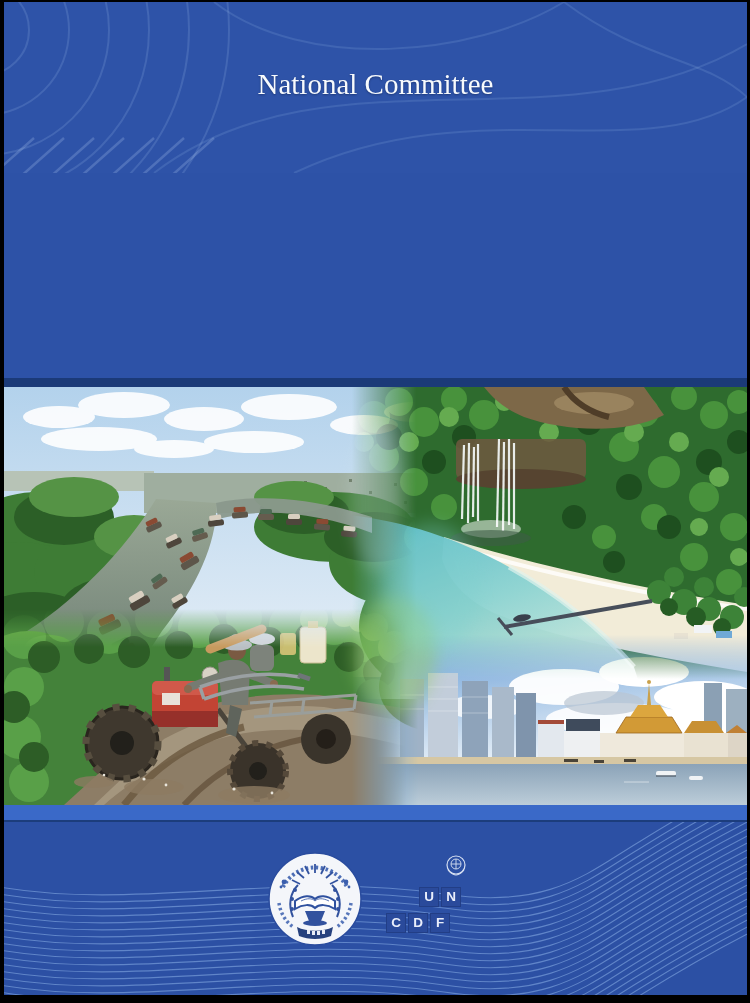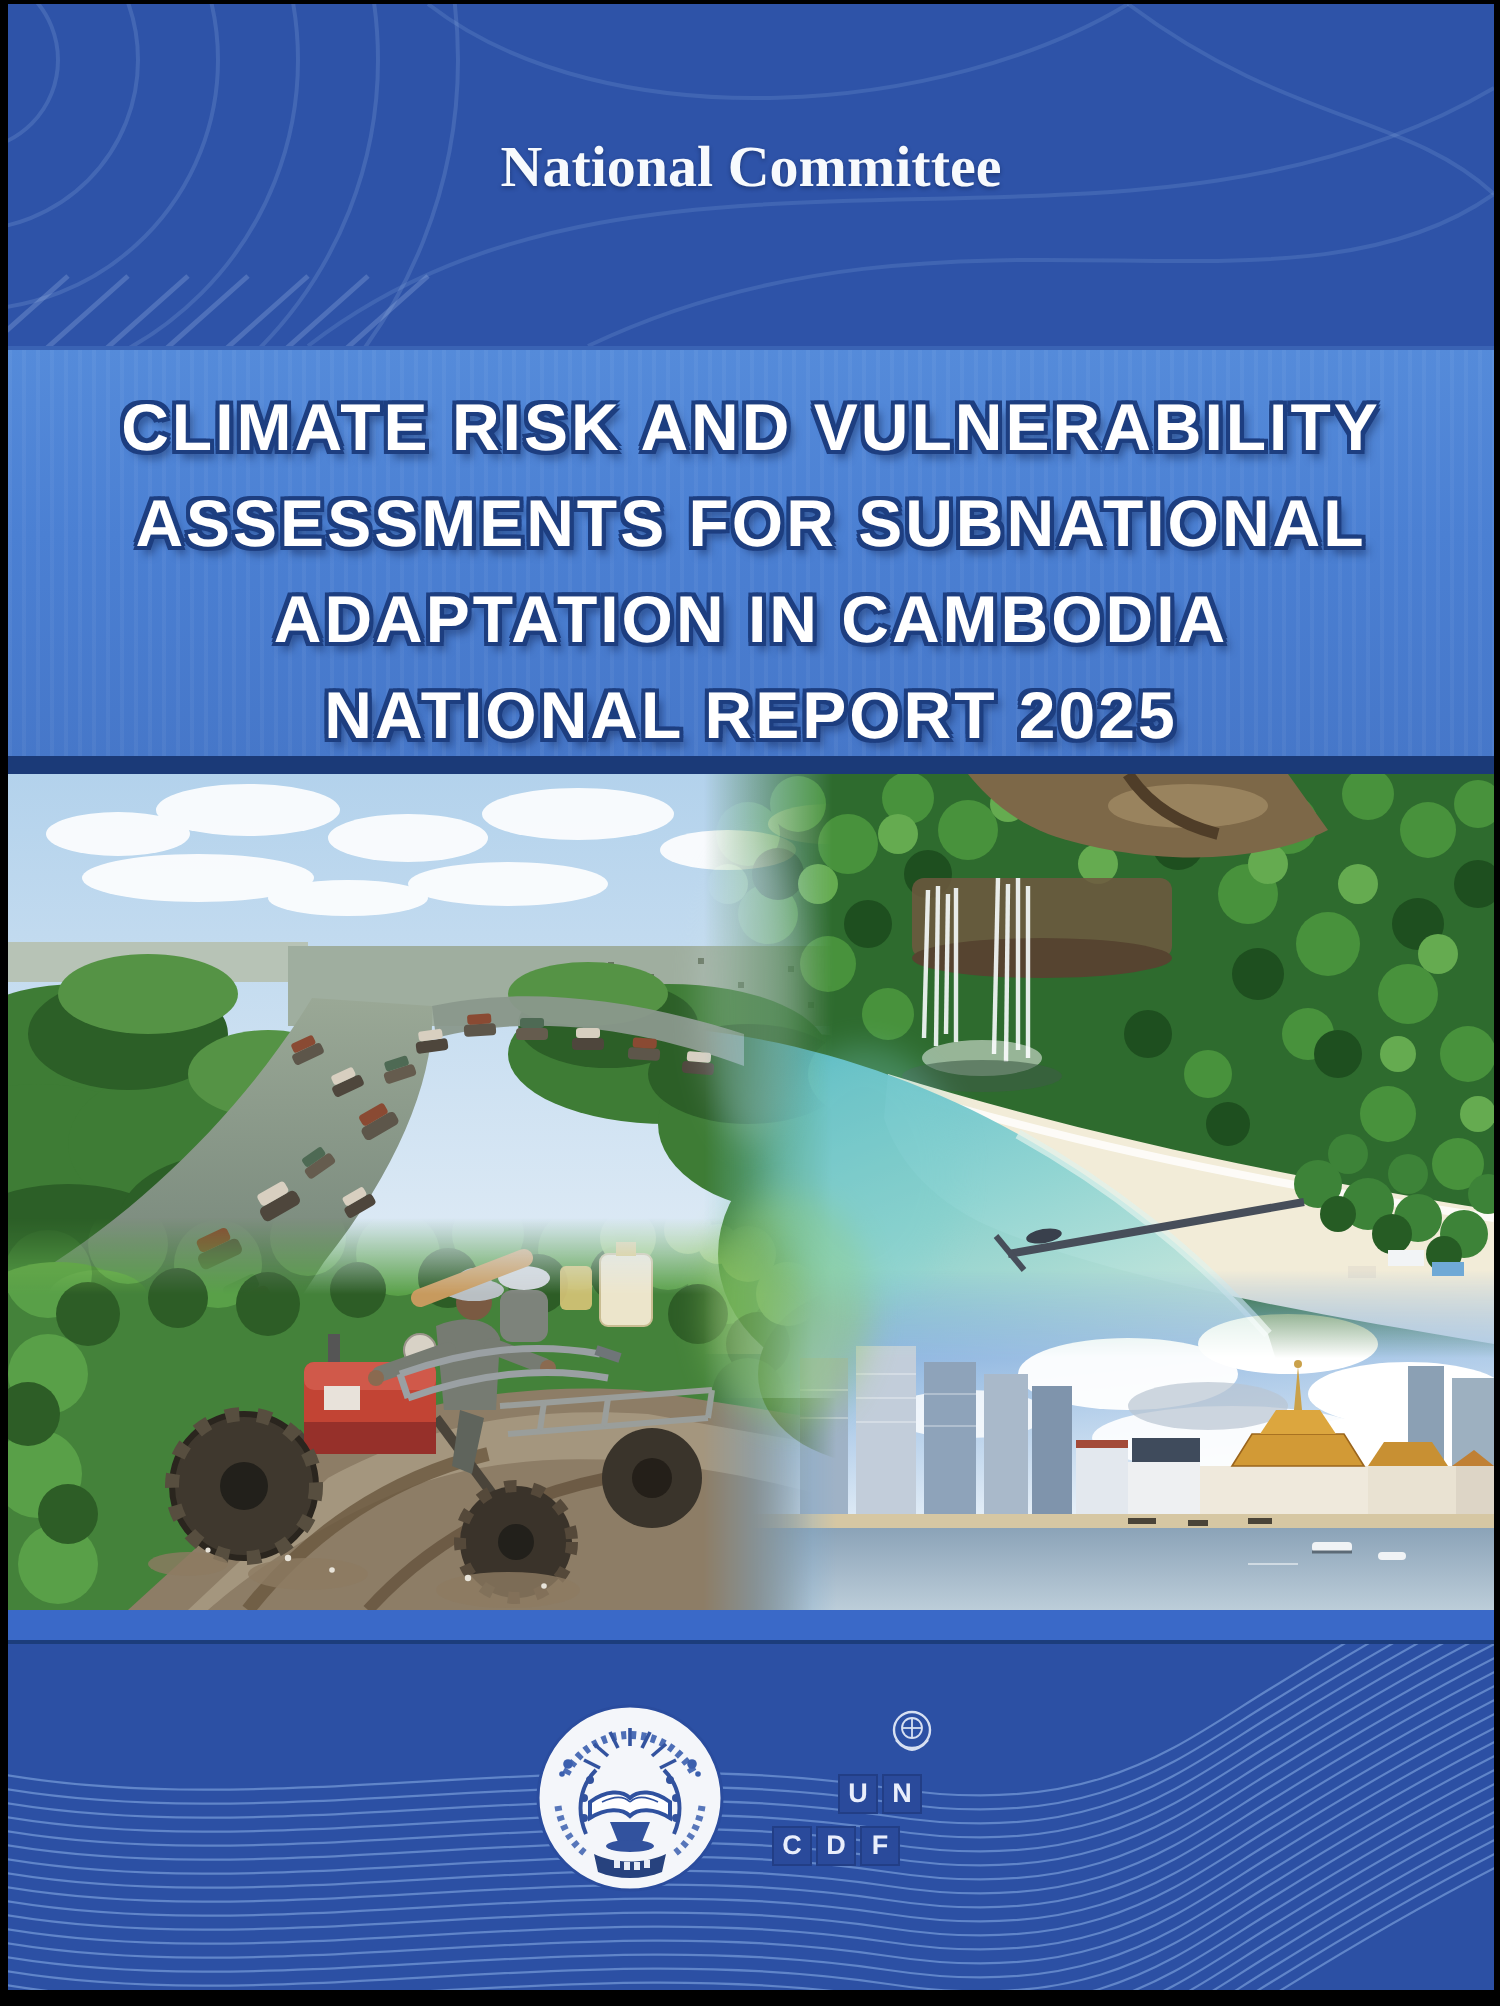--- a/index.html
+++ b/index.html
@@ -4,21 +4,21 @@
 <style>
   html,body{margin:0;padding:0;background:#111;}
   .page{position:relative;width:750px;height:1003px;background:#000;overflow:hidden;
         font-family:"Liberation Sans",sans-serif;}
   .cover{position:absolute;top:2px;left:4px;right:3px;bottom:8px;background:#2d52a7;overflow:hidden;}
 
   
   .top-section{position:absolute;top:0;left:0;right:0;height:171px;background:#2e53a8;overflow:hidden;}
   .top-section svg{position:absolute;top:0;left:0;}
   .org-title{position:relative;padding-top:64px;text-align:center;color:#f7fafd;
-             font-family:"Liberation Serif",serif;font-weight:bold;font-size:29px;line-height:37px;
+             font-family:"Liberation Serif",serif;font-weight:normal;font-size:29px;line-height:37px;
              text-shadow:0 1px 2px rgba(10,25,60,.45);}
 
   
   .title-banner{position:absolute;top:171px;left:0;right:0;height:205px;
     background:linear-gradient(180deg,#558bda 0%,#4b80d3 45%,#4677c9 100%);
     border-top:2px solid #3a63b4;overflow:hidden;}
   .title-banner::after{content:"";position:absolute;inset:0;
     background:repeating-linear-gradient(90deg,rgba(255,255,255,.045) 0 2px,rgba(0,0,0,0) 2px 7px);}
   .title-lines{position:relative;padding-top:15px;text-align:center;z-index:2;}
   .title-line{font-size:33px;line-height:48px;font-weight:bold;letter-spacing:1.5px;color:#ffffff;
@@ -78,28 +78,20 @@
           <line x1="105" y1="176" x2="150" y2="136"></line>
             <line x1="135" y1="176" x2="180" y2="136"></line>
           <line x1="165" y1="176" x2="210" y2="136"></line>
         </g>
       </svg>
       <div class="org-title">
         <div>National Committee</div>
       </div>
     </div>
 
-    <div class="title-banner">
-      <div class="title-lines">
-        <div class="title-line">CLIMATE RISK AND VULNERABILITY</div>
-        <div class="title-line">ASSESSMENTS FOR SUBNATIONAL</div>
-        <div class="title-line">ADAPTATION IN CAMBODIA</div>
-        <div class="title-line">NATIONAL REPORT 2025</div>
-      </div>
-    </div>
 
     <div class="divider-navy"></div>
 
     <div class="collage">
       <svg width="743" height="418" viewBox="0 0 743 418">
         <defs>
           <linearGradient id="gSkyA" x1="0" y1="0" x2="0" y2="1">
               <stop offset="0" stop-color="#b3d2ec"></stop>
               <stop offset="1" stop-color="#e6eff7"></stop>
             </linearGradient>

